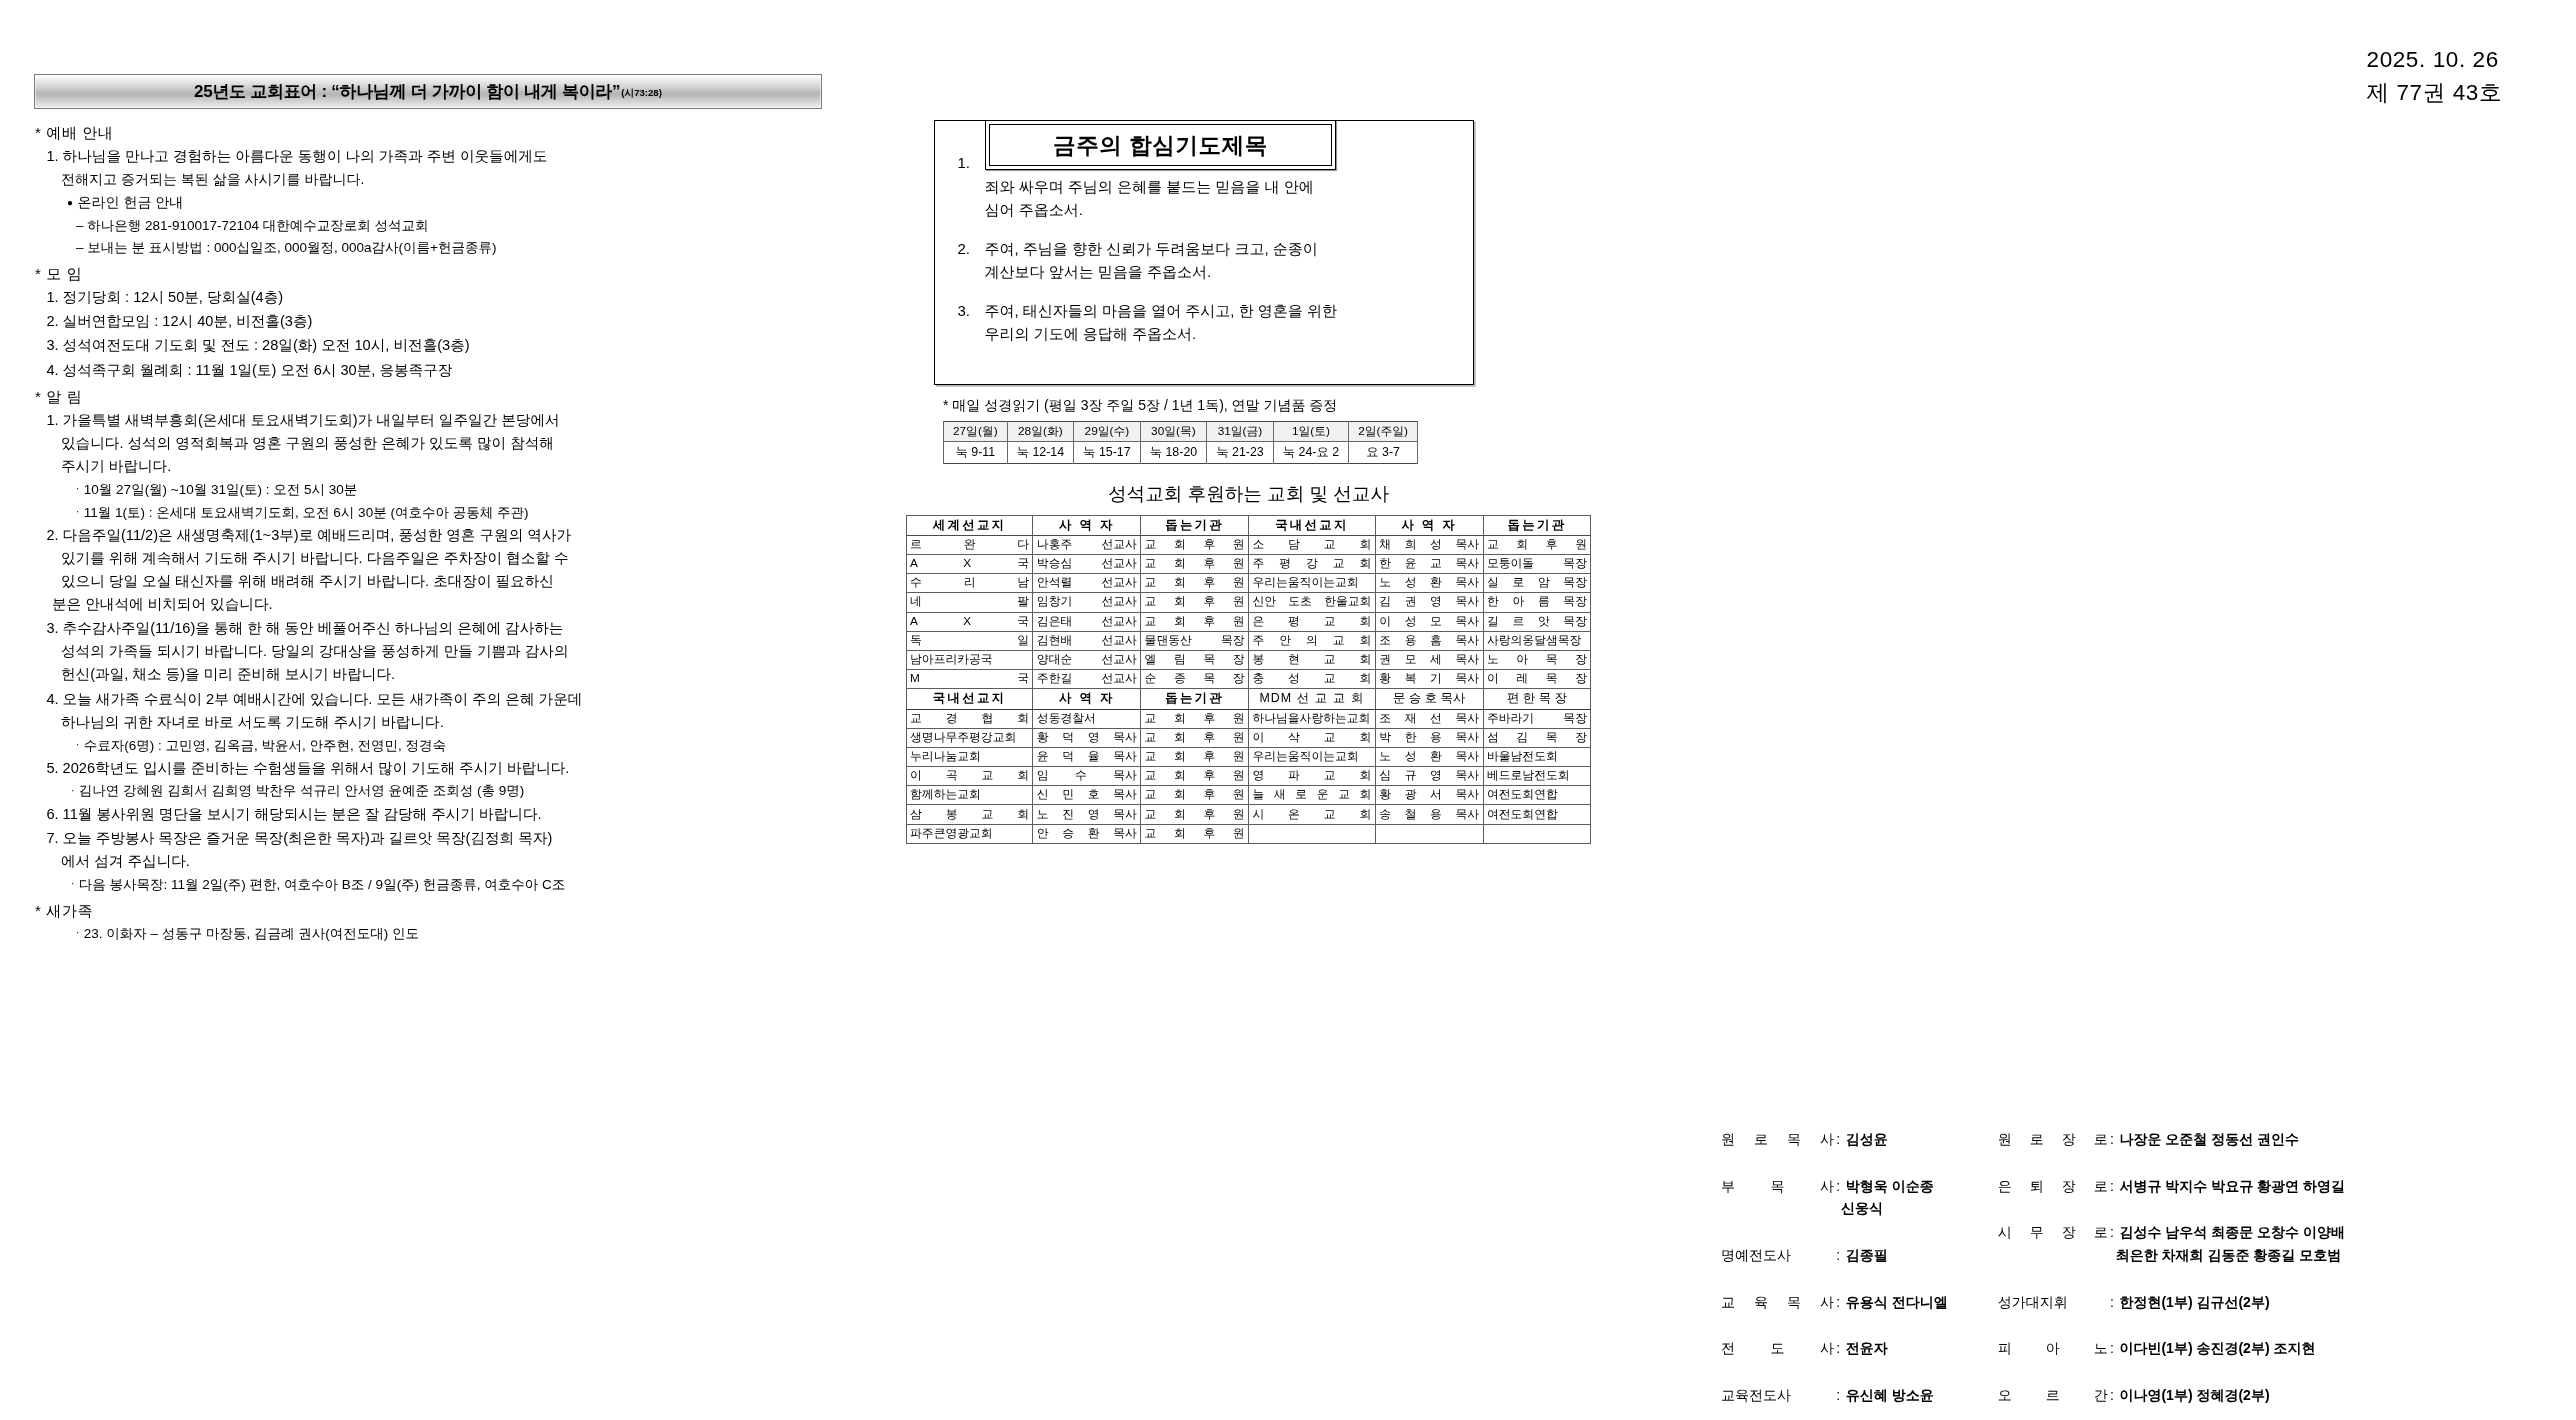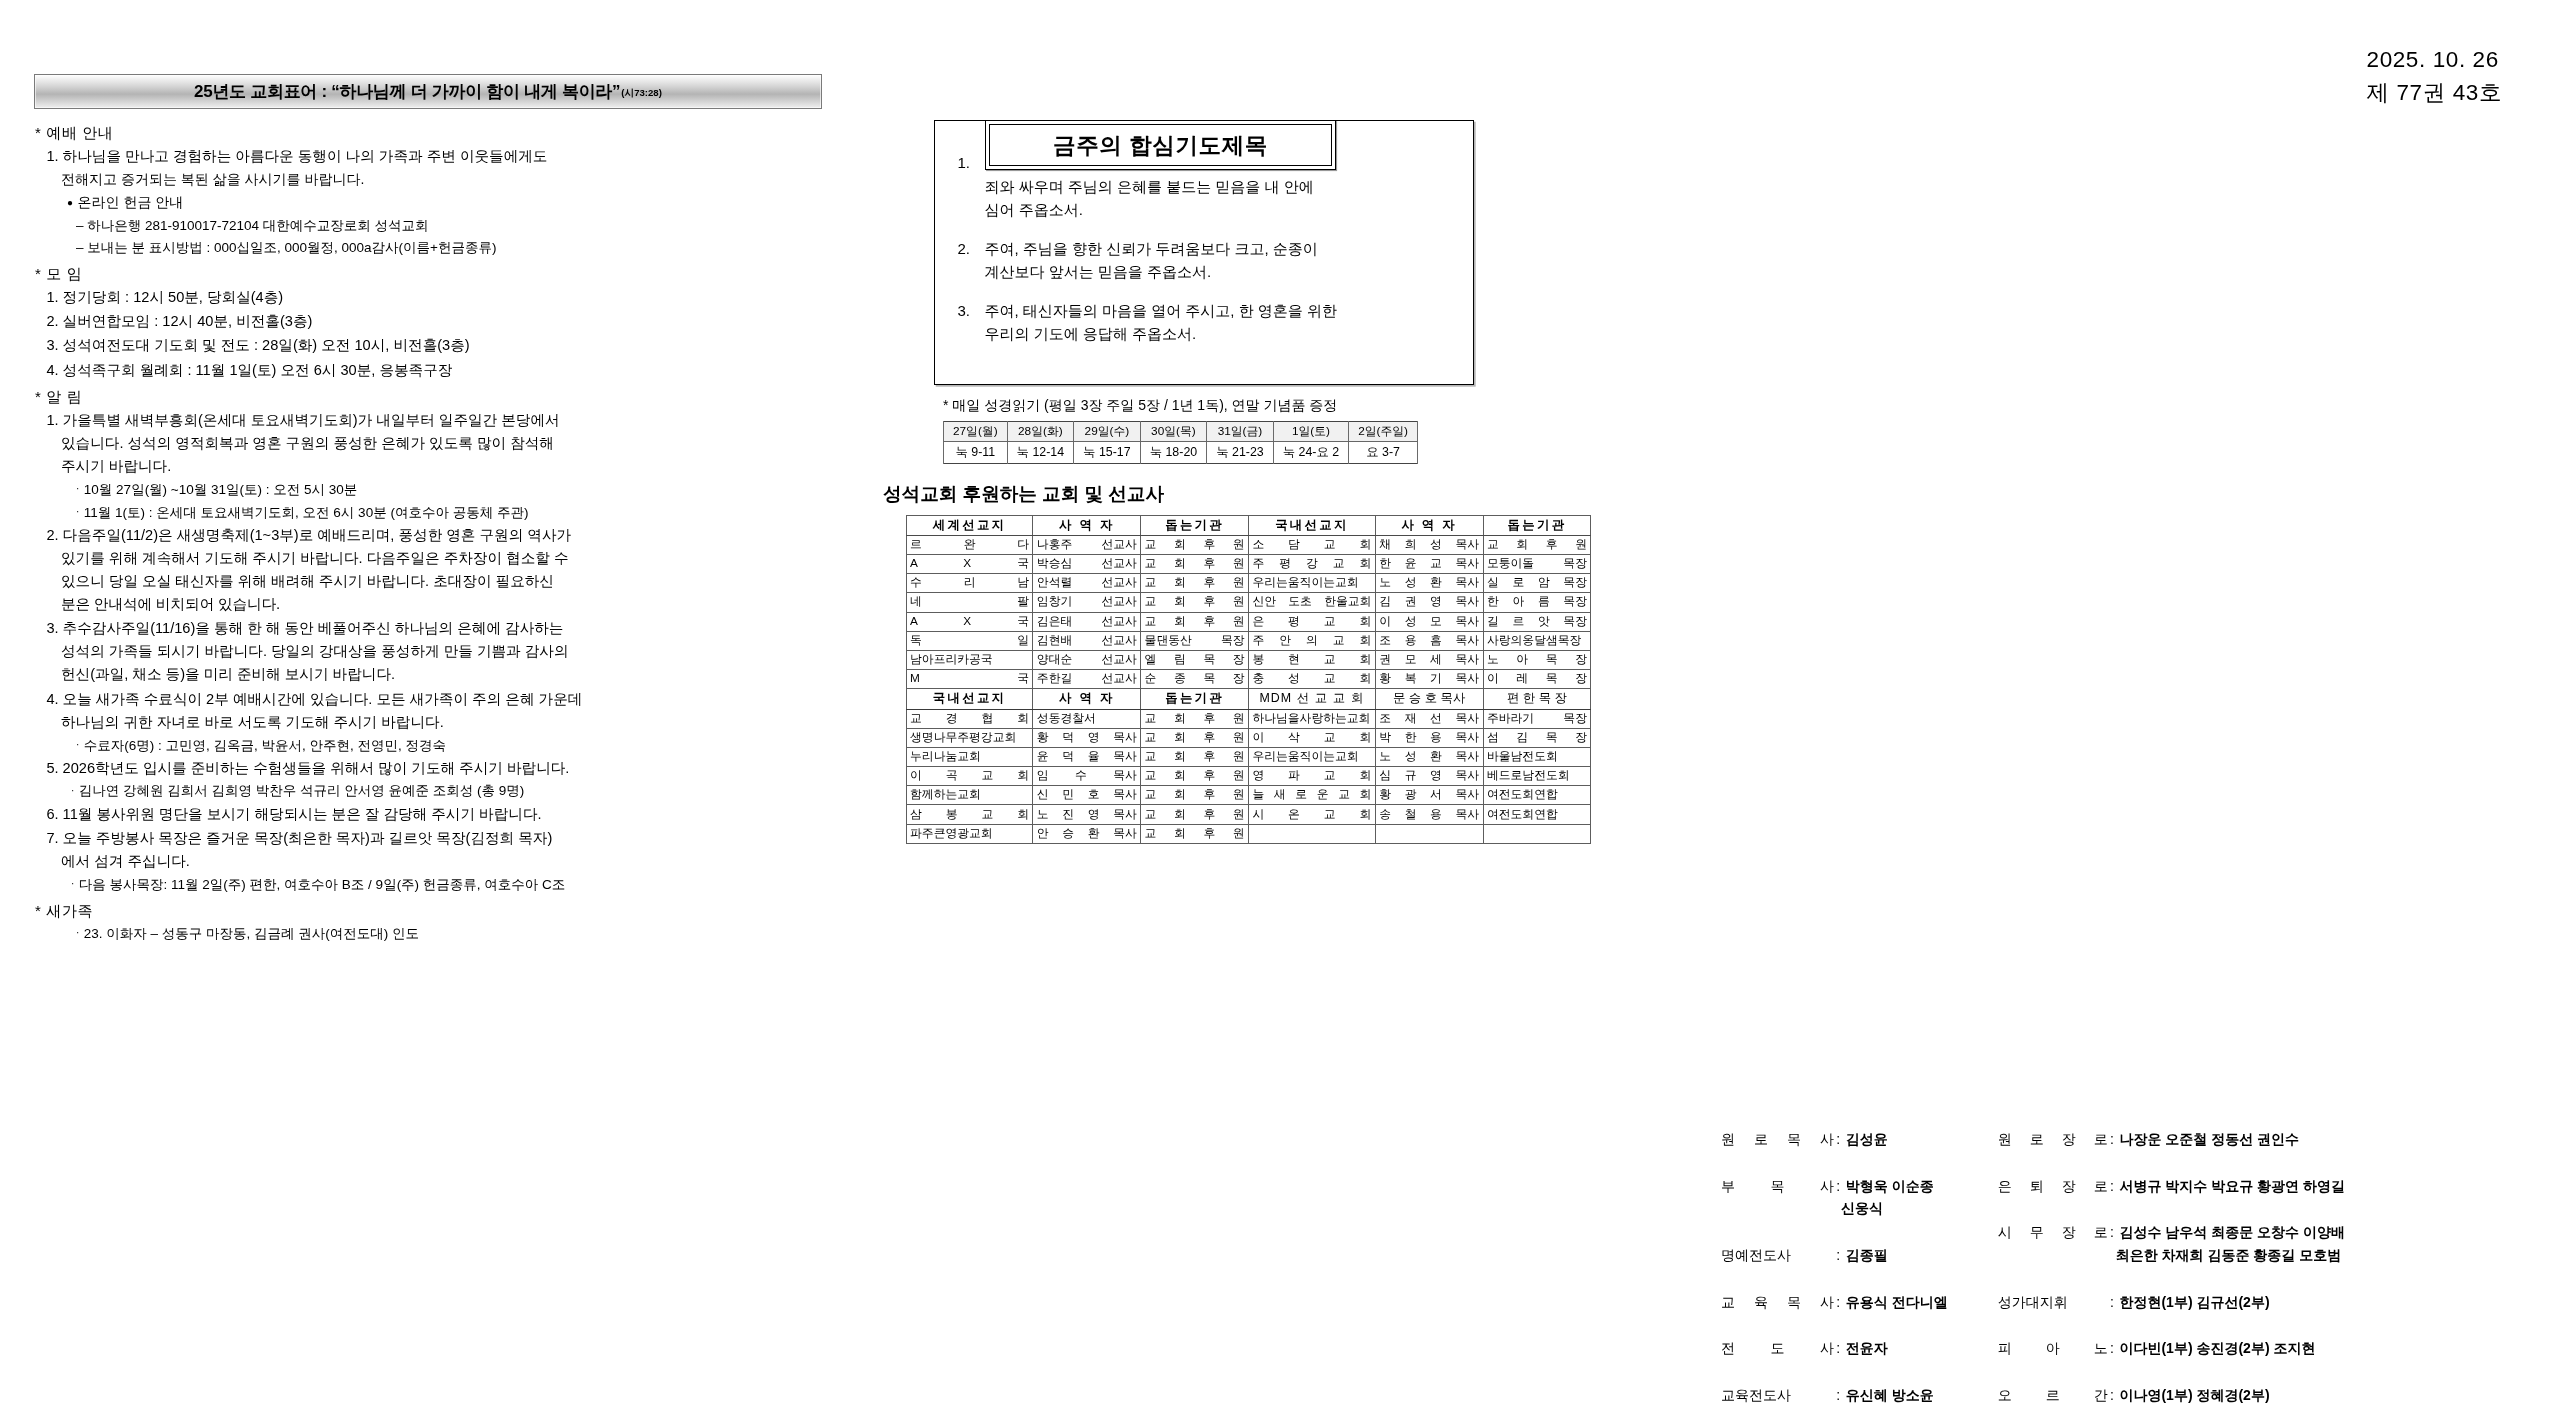--- a/index.html
+++ b/index.html
@@ -152,23 +152,23 @@
     white-space: nowrap;
   }
   #bible-table tr.head td {
     background: #f1f1f1;
     border-bottom: 1.1px solid #666;
     font-size: 11.8px;
   }
 
   
   .mission-title {
-    text-align: left;
+    text-align: center;
     font-size: 18.6px;
-    font-weight: bold;
+    font-weight: normal;
     margin: 17px 0 7.9px 0;
     letter-spacing: 0px;
   }
   #mission-table {
     margin: 0 auto;
     border-collapse: collapse;
     border: 1.1px solid #000;
   }
   #mission-table td, #mission-table th {
     border: 0.6px solid #5d5d5d;
@@ -254,21 +254,21 @@
 
   <div class="lvl1 tight">1. 가을특별 새벽부흥회(온세대 토요새벽기도회)가 내일부터 일주일간 본당에서</div>
   <div class="lvl1 tight" style="margin-left:27px;text-indent:0;padding-left:0;">있습니다. 성석의 영적회복과 영혼 구원의 풍성한 은혜가 있도록 많이 참석해</div>
   <div class="lvl1" style="margin-left:27px;text-indent:0;padding-left:0;">주시기 바랍니다.</div>
   <div class="lvl3"><span class="bulletdot">·</span><span>10월 27일(월) ~10월 31일(토) : 오전 5시 30분</span></div>
   <div class="lvl3"><span class="bulletdot">·</span><span>11월 1(토) : 온세대 토요새벽기도회, 오전 6시 30분 (여호수아 공동체 주관)</span></div>
 
   <div class="lvl1 tight">2. 다음주일(11/2)은 새생명축제(1~3부)로 예배드리며, 풍성한 영혼 구원의 역사가</div>
   <div class="lvl1 tight" style="margin-left:27px;text-indent:0;padding-left:0;">있기를 위해 계속해서 기도해 주시기 바랍니다. 다음주일은 주차장이 협소할 수</div>
   <div class="lvl1 tight" style="margin-left:27px;text-indent:0;padding-left:0;">있으니 당일 오실 태신자를 위해 배려해 주시기 바랍니다. 초대장이 필요하신</div>
-  <div class="lvl1" style="margin-left:27px;text-indent:0;padding-left:0;font-family:Liberation Serif, serif;">분은 안내석에 비치되어 있습니다.</div>
+  <div class="lvl1" style="margin-left:18px;text-indent:0;padding-left:0;">분은 안내석에 비치되어 있습니다.</div>
 
   <div class="lvl1 tight">3. 추수감사주일(11/16)을 통해 한 해 동안 베풀어주신 하나님의 은혜에 감사하는</div>
   <div class="lvl1 tight" style="margin-left:27px;text-indent:0;padding-left:0;">성석의 가족들 되시기 바랍니다. 당일의 강대상을 풍성하게 만들 기쁨과 감사의</div>
   <div class="lvl1" style="margin-left:27px;text-indent:0;padding-left:0;">헌신(과일, 채소 등)을 미리 준비해 보시기 바랍니다.</div>
 
   <div class="lvl1 tight">4. 오늘 새가족 수료식이 2부 예배시간에 있습니다. 모든 새가족이 주의 은혜 가운데</div>
   <div class="lvl1" style="margin-left:27px;text-indent:0;padding-left:0;">하나님의 귀한 자녀로 바로 서도록 기도해 주시기 바랍니다.</div>
   <div class="lvl3"><span class="bulletdot">·</span><span>수료자(6명) : 고민영, 김옥금, 박윤서, 안주현, 전영민, 정경숙</span></div>
 
   <div class="lvl1 tight">5. 2026학년도 입시를 준비하는 수험생들을 위해서 많이 기도해 주시기 바랍니다.</div>

